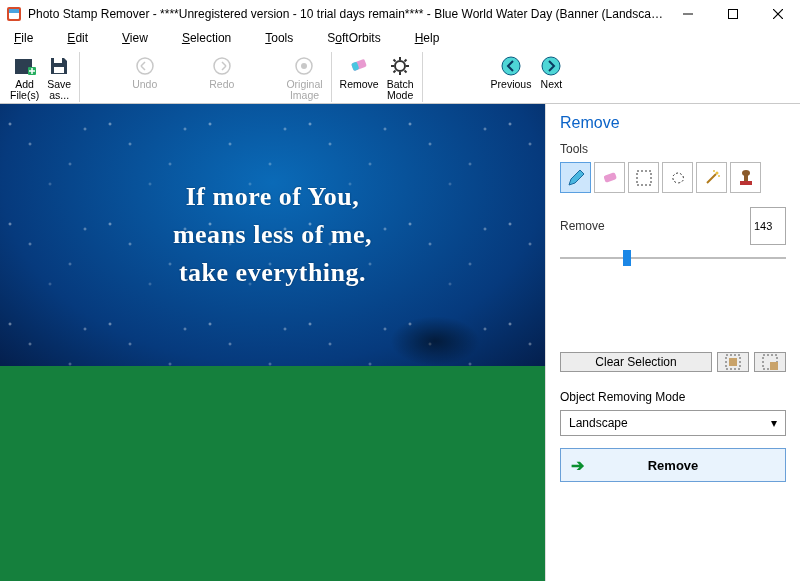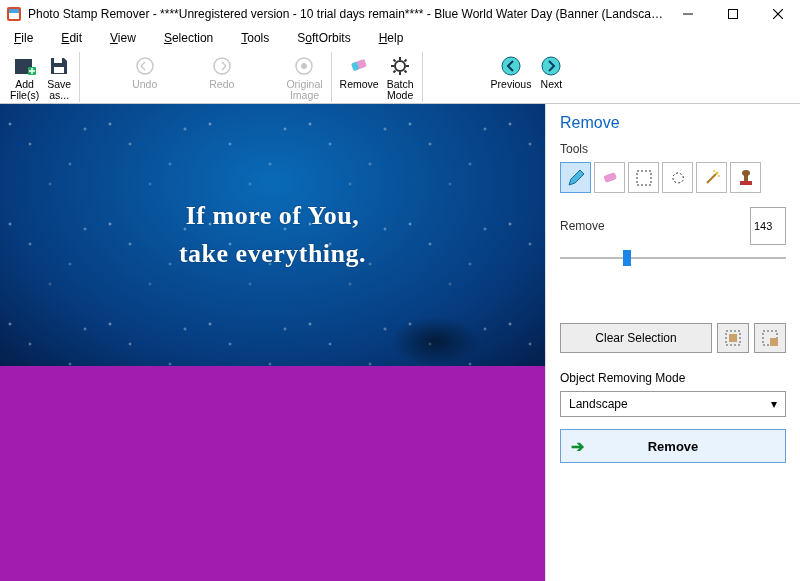--- a/index.html
+++ b/index.html
@@ -2,31 +2,31 @@
 <html><head>
 <meta charset="utf-8">
 <style>
   * { box-sizing: border-box; font-family: "Segoe UI", Tahoma, sans-serif; }
   body { margin: 0; width: 800px; height: 581px; background: #fff; overflow: hidden; font-size: 12px; color: #000; }
   .titlebar { height: 28px; display: flex; align-items: center; padding: 0 0 0 6px; }
   .titlebar .app-icon { width: 16px; height: 16px; margin-right: 6px; }
   .titlebar .title-text { flex: 1; font-size: 12px; color: #000; white-space: nowrap; overflow: hidden; text-overflow: ellipsis; }
   .winbtns { display: flex; height: 28px; }
   .winbtn { width: 45px; height: 28px; display: flex; align-items: center; justify-content: center; }
-  .menubar { height: 20px; display: flex; align-items: center; padding-left: 6px; gap: 12px; }
+  .menubar { height: 20px; display: flex; align-items: center; padding-left: 6px; gap: 18px; }
   .menuitem { padding: 2px 8px; font-size: 12px; }
   .menuitem u { text-decoration: underline; }
   .toolbar { height: 56px; display: flex; align-items: center; padding: 2px 2px 0 2px; border-bottom: 1px solid #c9c9c9; }
   .tgroup { display: flex; border-right: 1px solid #d5d5d5; height: 50px; padding: 0 4px; }
   .tbtn { display: flex; flex-direction: column; align-items: center; justify-content: flex-start; padding: 2px 4px 0 4px; font-size: 10.5px; line-height: 11px; text-align: center; color: #000; min-width: 30px; }
   .tbtn.dis { color: #a8a8a8; margin-left: 44px; }
   .tbtn .ic { width: 24px; height: 24px; display: flex; align-items: center; justify-content: center; margin-bottom: 1px; }
   .tbtn .lbl { white-space: pre; }
   .workspace { display: flex; height: calc(581px - 28px - 20px - 56px); }
-  .canvas-area { width: 545px; background: #a21caf; }
+  .canvas-area { width: 545px; background: #15803d; }
   .canvas { width: 545px; height: 262px; background: radial-gradient(ellipse at 50% 30%, #0a6ab7 0%, #063a7d 70%, #041f4d 100%); position: relative; overflow: hidden; color: #fff; display: flex; flex-direction: column; align-items: center; justify-content: center; font-weight: bold; }
   .canvas::before { content:""; position:absolute; inset:0; background:
       radial-gradient(1px 1px at 10% 20%, rgba(255,255,255,.6), transparent 2px),
       radial-gradient(1px 1px at 30% 40%, rgba(255,255,255,.5), transparent 2px),
       radial-gradient(1px 1px at 70% 60%, rgba(255,255,255,.4), transparent 2px),
       radial-gradient(1px 1px at 50% 80%, rgba(255,255,255,.3), transparent 2px),
       radial-gradient(1px 1px at 85% 25%, rgba(255,255,255,.5), transparent 2px);
       background-size: 100px 100px; }
   .canvas .shade { position:absolute; right:12%; bottom:0; width:90px; height:50px; background: radial-gradient(ellipse at center, rgba(0,0,0,.5), transparent 70%); border-radius:50%; }
   .canvas .tline { position: relative; font-family: "Comic Sans MS", cursive; font-size: 26px; letter-spacing: 0.5px; text-shadow: 0 0 2px rgba(0,0,0,.4); margin: 4px 0; }
@@ -36,21 +36,21 @@
   .tool-row { display: flex; gap: 3px; margin-bottom: 14px; }
   .tool-btn { width: 31px; height: 31px; border: 1px solid #b9b9b9; display: flex; align-items: center; justify-content: center; background: #fff; }
   .tool-btn.sel { background: #cde6fc; border-color: #5a9fe0; }
   .radius-row { display: flex; align-items: center; justify-content: space-between; margin-bottom: 2px; }
   .radius-val { width: 36px; height: 32px; border: 1px solid #aaa; font-size: 11px; text-align: left; padding: 18px 3px; }
   .slider { position: relative; height: 22px; }
   .slider-track { position: absolute; left: 0; right: 0; top: 10px; height: 2px; background: #bdbdbd; }
   .slider-thumb { position: absolute; top: 3px; left: 28%; width: 8px; height: 16px; background: #1b87e6; }
   .spacer1 { height: 54px; }
   .action-row { display: flex; gap: 5px; margin-bottom: 18px; }
-  .btn { height: 30px; border: 1px solid #999; background: #ededed; display: flex; align-items: center; justify-content: center; font-size: 12px; }
+  .btn { height: 20px; border: 1px solid #999; background: #ededed; display: flex; align-items: center; justify-content: center; font-size: 12px; margin-top: 29px; }
   .btn-clear { flex: 1; }
   .icon-btn { width: 32px; }
   .mode-label { font-size: 12px; margin-bottom: 6px; }
   .dropdown { height: 26px; border: 1px solid #999; display: flex; align-items: center; justify-content: space-between; padding: 0 8px; font-size: 12px; margin-bottom: 12px; }
   .remove-btn { height: 34px; border: 1px solid #6aa0d8; background: #e9f3fd; display: flex; align-items: center; justify-content: center; font-size: 13px; font-weight: bold; position: relative; }
   .remove-btn .arrow { position: absolute; left: 10px; color: #0a8f2f; font-size: 16px; }
   svg { display: block; }
 </style>
 </head>
 <body>
@@ -201,20 +201,21 @@
       <span class="lbl">Next</span>
     </div>
   </div>
 </div>
 
 <div class="workspace">
   <div class="canvas-area">
     <div class="canvas">
       <div class="shade"></div>
       <div class="tline">If more of You,</div>
+      <div class="tline">means less of me,</div>
       <div class="tline">take everything.</div>
     </div>
   </div>
 
   <div class="sidepanel">
     <div class="panel-title">Remove</div>
     <div class="section-label">Tools</div>
     <div class="tool-row">
       <div class="tool-btn sel">
           <span>

